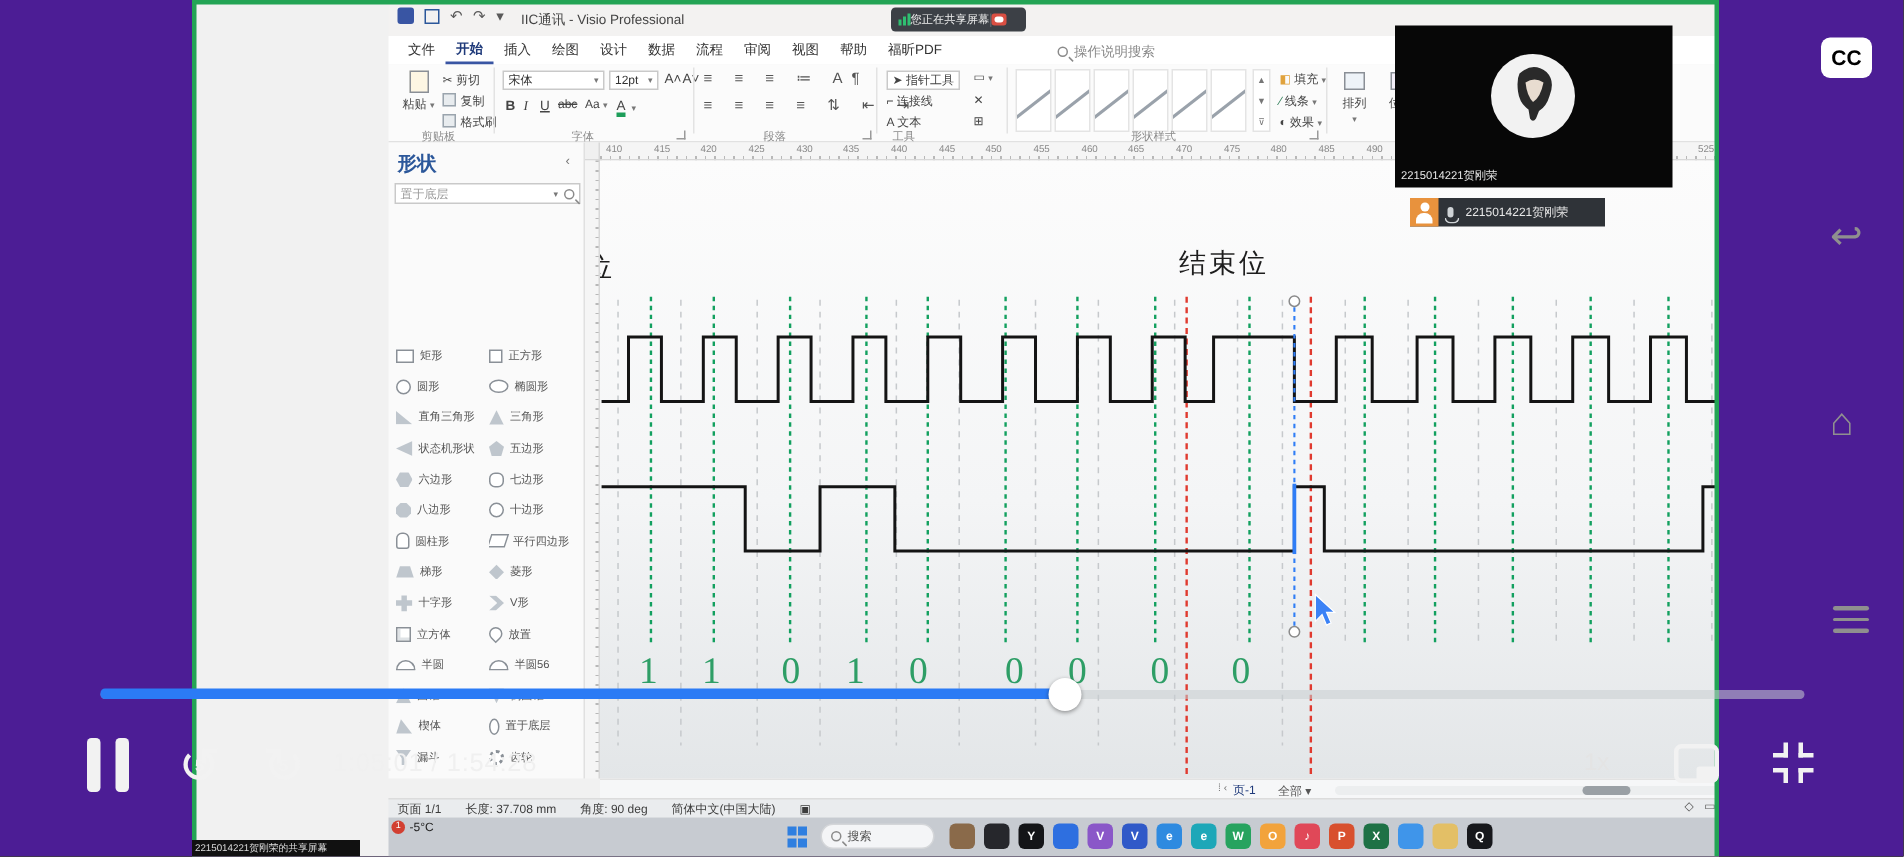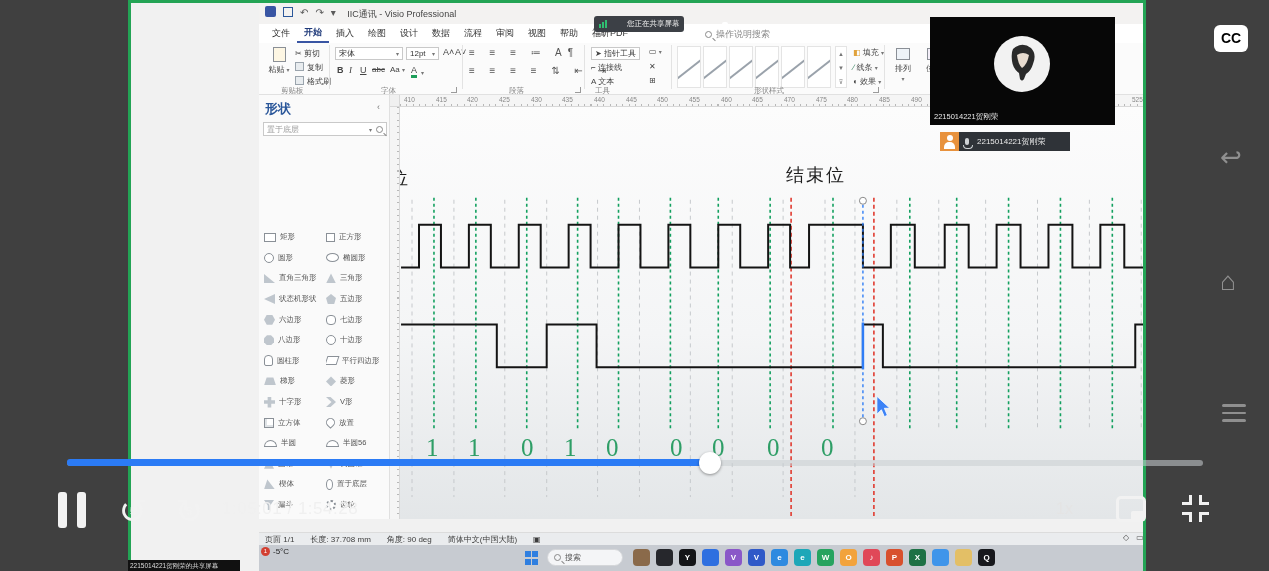--- a/index.html
+++ b/index.html
@@ -1,19 +1,19 @@
 <!DOCTYPE html>
 <html><head>
 <meta charset="utf-8">
 <style>
   * { margin:0; padding:0; box-sizing:border-box; }
   html,body { width:1269px; height:571px; background:#000; overflow:hidden;
     font-family:"Liberation Sans","DejaVu Sans",sans-serif; }
   .abs { position:absolute; }
-  #stage { position:relative; width:1269px; height:571px; background:#404040;padding-left:28px; }
+  #stage { position:relative; width:1269px; height:571px; background:#4c1d95;padding-left:28px; }
 
   
   #frame { left:128px; top:0; width:1018px; height:571px; background:#f1f1f1; overflow:hidden; }
   .green-edge { background:#23a455; z-index:4; }
 
   
   #titlebar { left:131px; top:3px; width:1012px; height:21px; background:#f3f2f1; }
   .qa-ico { display:inline-block; font-size:10px; color:#5a5a5a; margin-right:7px; vertical-align:middle; }
   .app-dot { width:11px; height:11px; background:#3955a3; display:inline-block; margin:0 7px 0 6px; border-radius:2px; }
   .save-ico { width:10px; height:10px; border:1.5px solid #2b579a; display:inline-block; margin-right:7px; }
@@ -113,22 +113,22 @@
     display:flex; align-items:center; gap:4px; padding-left:6px; font-size:8px; color:#555; }
   #task-icons { left:374px; top:4px; display:flex; gap:6px; }
   .tico { width:17px; height:17px; border-radius:4px; color:#fff; font-size:8px; font-weight:bold;
     display:flex; align-items:center; justify-content:center; }
   #weather { left:2px; top:2px; display:flex; align-items:center; gap:3px; font-size:8px; color:#222; }
   .badge { width:9px; height:9px; background:#d23f31; border-radius:50%; color:#fff; font-size:6px; text-align:center; line-height:9px; }
   #share-tooltip { left:128px; top:560px; width:112px; height:11px; background:#111; color:#ddd; font-size:6.5px;
     line-height:11px; padding-left:2px; white-space:nowrap; z-index:8; }
 
   
-  #share-pill { left:594px; top:16px; width:90px; height:16px; background:#3c4046; border-radius:3px; z-index:5;
-    display:flex; align-items:center; gap:20px; padding:0 5px; }
+  #share-pill { left:594px; top:5px; width:90px; height:16px; background:#3c4046; border-radius:3px; z-index:5;
+    display:flex; align-items:center; gap:0; padding:0 5px; }
   .sigbars { display:flex; align-items:flex-end; gap:1px; }
   .sigbars i { width:2px; background:#2fbf71; display:block; }
   #share-pill span { color:#eee; font-size:7.5px; white-space:nowrap; }
   .pill-div { width:1px; height:9px; background:#5a5f66; }
   .pill-cloud { width:10px; height:8px; background:#d94f43; border-radius:2px; position:relative; }
   .pill-cloud::after { content:""; position:absolute; left:2px; top:2px; width:6px; height:4px; background:#fff; border-radius:3px; }
 
   #webcam { left:930px; top:17px; width:185px; height:108px; background:#070707; z-index:5; }
   #wc-name { left:4px; top:95px; color:#e8e8e8; font-size:7.5px; }
   #mini-bar { left:940px; top:132px; width:130px; height:19px; background:#2f3338; z-index:5; display:flex; align-items:center; }
@@ -494,20 +494,27 @@
           <span class="bit abs" style="top:327px;left:121px">0</span>
           <span class="bit abs" style="top:327px;left:164px">1</span>
           <span class="bit abs" style="top:327px;left:206px">0</span>
           <span class="bit abs" style="top:327px;left:270px">0</span>
           <span class="bit abs" style="top:327px;left:312px">0</span>
           <span class="bit abs" style="top:327px;left:367px">0</span>
           <span class="bit abs" style="top:327px;left:421px">0</span>
         </div>
     </div>
 
+    <div id="pagebar" class="abs">
+      <span id="pagebar-left" class="abs">⁞ ‹</span>
+      <span id="tab-page" class="abs">页-1</span>
+      <span id="tab-all" class="abs">全部 ▾</span>
+      <span id="hscroll-track" class="abs"></span>
+      <span id="hscroll-thumb" class="abs"></span>
+    </div>
     <div id="statusbar" class="abs">
       <span>页面 1/1</span>
       <span>长度: 37.708 mm</span>
       <span>角度: 90 deg</span>
       <span>简体中文(中国大陆)</span>
       <span>▣</span>
     </div>
     <div id="status-right" class="abs">
       <span>◇</span>
       <span>▭</span>

